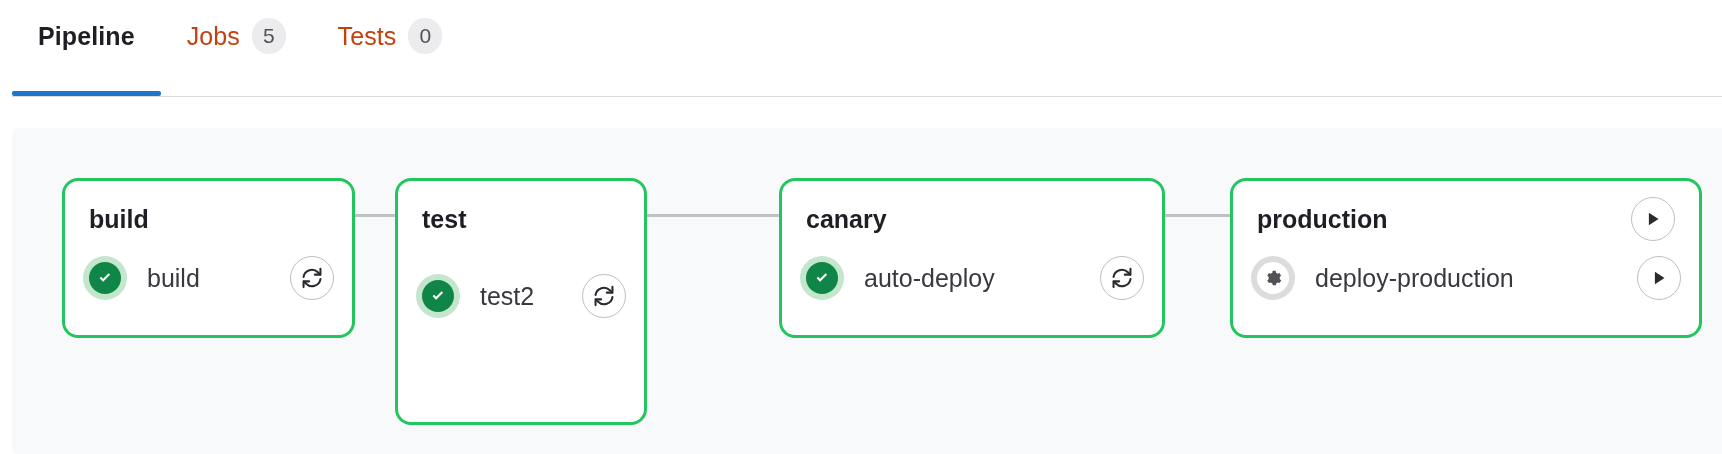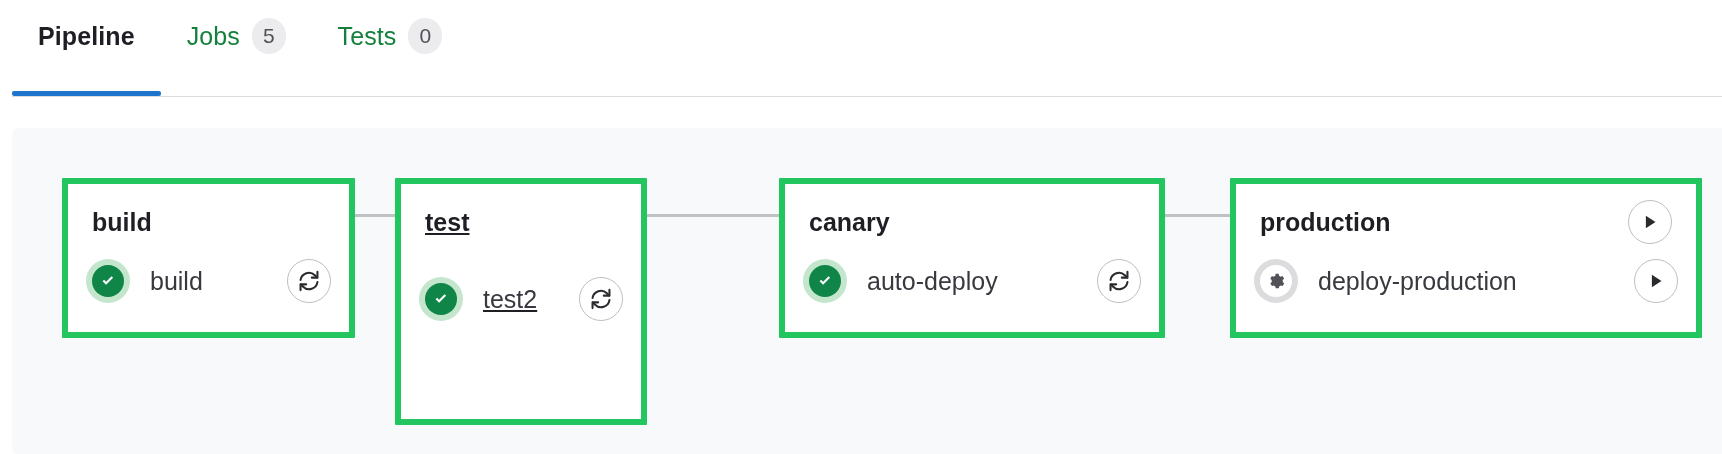--- a/index.html
+++ b/index.html
@@ -42,21 +42,21 @@
     padding: 8px 26px;
     box-sizing: border-box;
     cursor: pointer;
     background: transparent;
     border: 0;
     font-family: inherit;
   }
   .tab-label {
     font-size: 25px;
     line-height: 1;
-    color: #15803d;
+    color: #c2410c;
     letter-spacing: 0.1px;
     position: relative;
     top: -12px;
   }
   .tab.active .tab-label {
     font-weight: bold;
     color: #1f1e24;
   }
   .tab-badge {
     min-width: 22px;
@@ -94,22 +94,22 @@
     overflow: hidden;
   }
   .stages {
     position: relative;
     height: 100%;
   }
 
   .stage-card {
     position: absolute;
     background: #ffffff;
-    border: 6px solid #22c55e;
-    border-radius: 1px;
+    border: 3px solid #22c55e;
+    border-radius: 16px;
     box-sizing: border-box;
     z-index: 2;
     text-align: center;
   }
   .stage-header {
     display: flex;
     align-items: center;
     justify-content: space-between;
     padding: 22px 24px 0 24px;
     height: 54px;
@@ -243,21 +243,21 @@
               <path d="M4.2 11a7.8 7.8 0 0 1 13.2-4.3l2.1 2"></path>
               <polyline points="19.8,3.6 19.8,8.9 14.6,8.9"></polyline>
               <path d="M19.8 13a7.8 7.8 0 0 1-13.2 4.3l-2.1-2"></path>
               <polyline points="4.2,20.4 4.2,15.1 9.4,15.1"></polyline>
             </svg>
           </button>
         </div>
       </div>
     </div>
 
-    <div class="stage-card" style="left:383px;top:50px;width:252px;height:247px;text-decoration:underline;">
+    <div class="stage-card" style="left:383px;top:50px;width:252px;height:247px;">
       <div class="stage-header">
         <span class="stage-title">test</span>
       </div>
       <div class="jobs">
         <div class="job-row" style="margin-top:18px;">
           <span class="status-icon status-success">
             <span class="inner">
               <svg width="18" height="18" viewBox="0 0 16 16" aria-hidden="true">
                 <path d="M6.3 11.3 3.2 8.2l1.3-1.3 1.8 1.8 4.9-4.9 1.3 1.3z" fill="#ffffff"></path>
               </svg>

